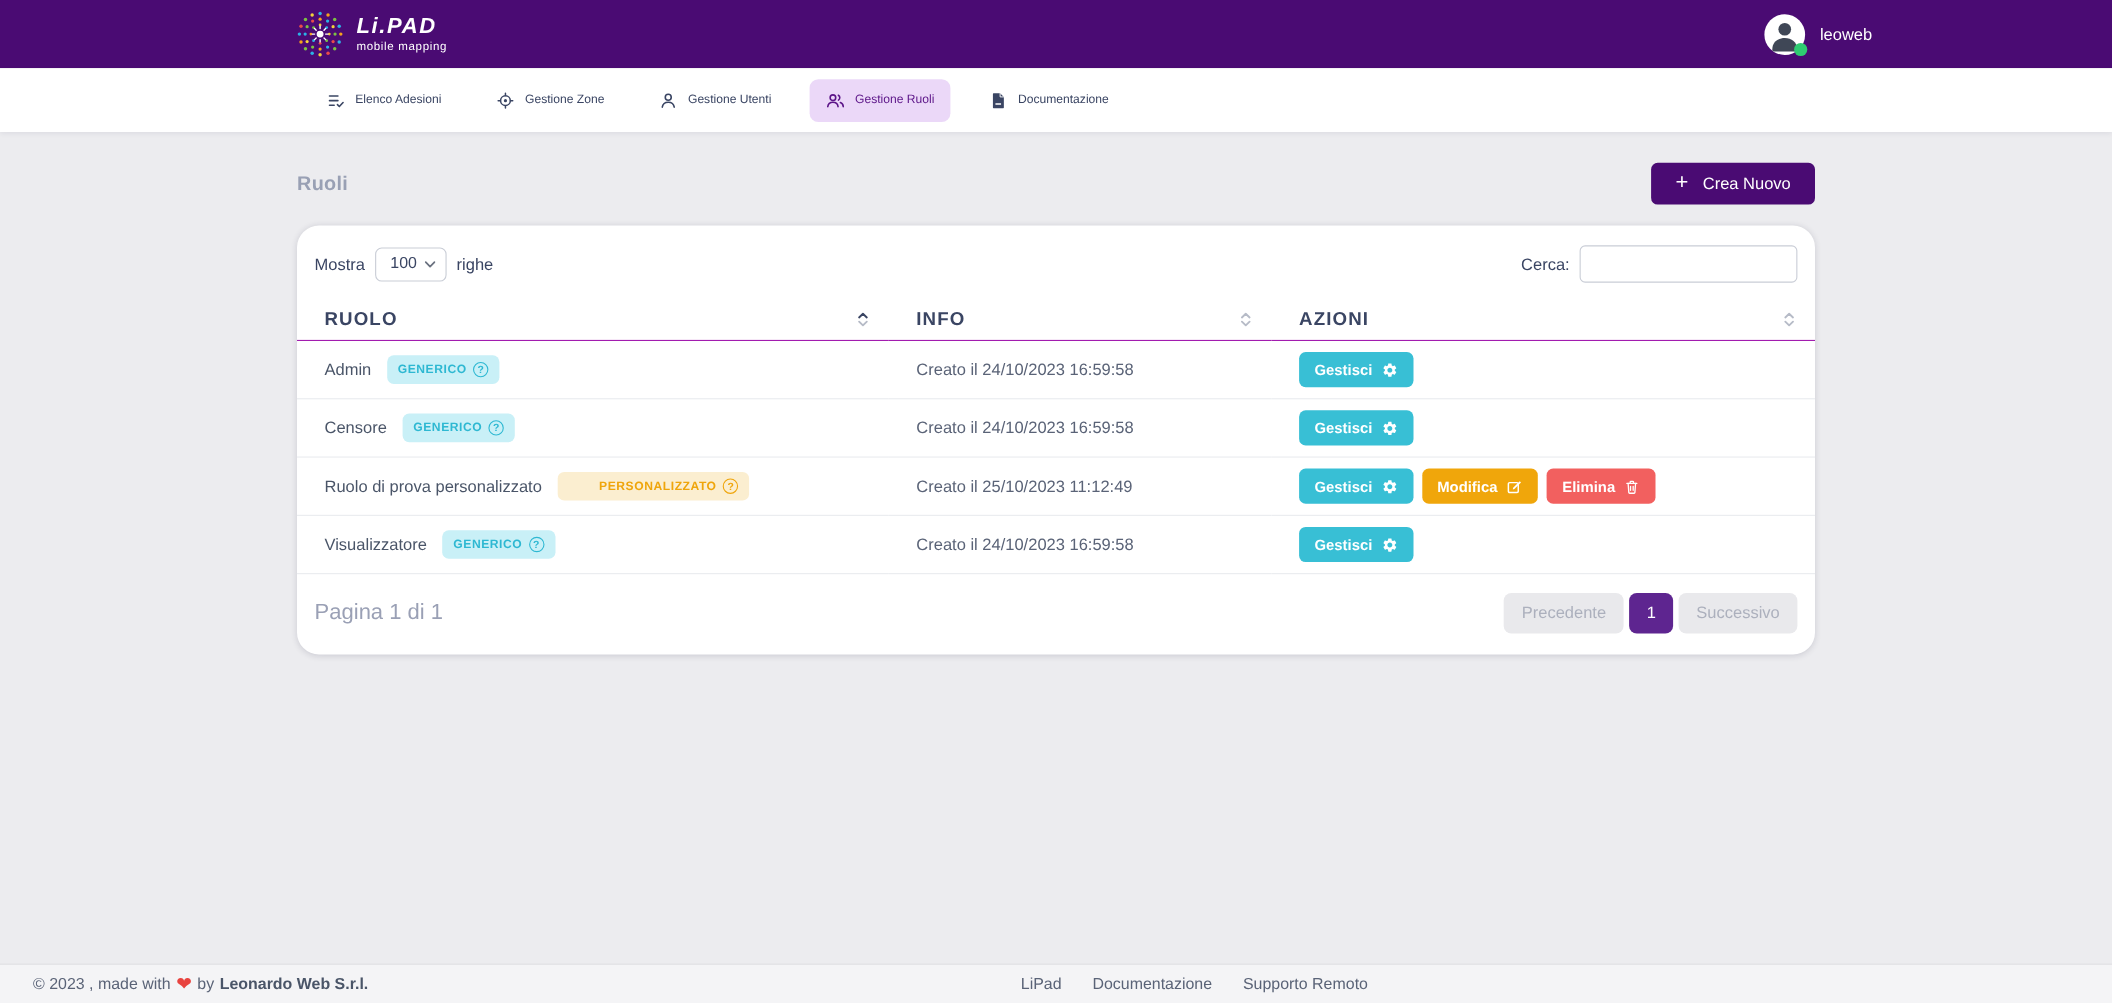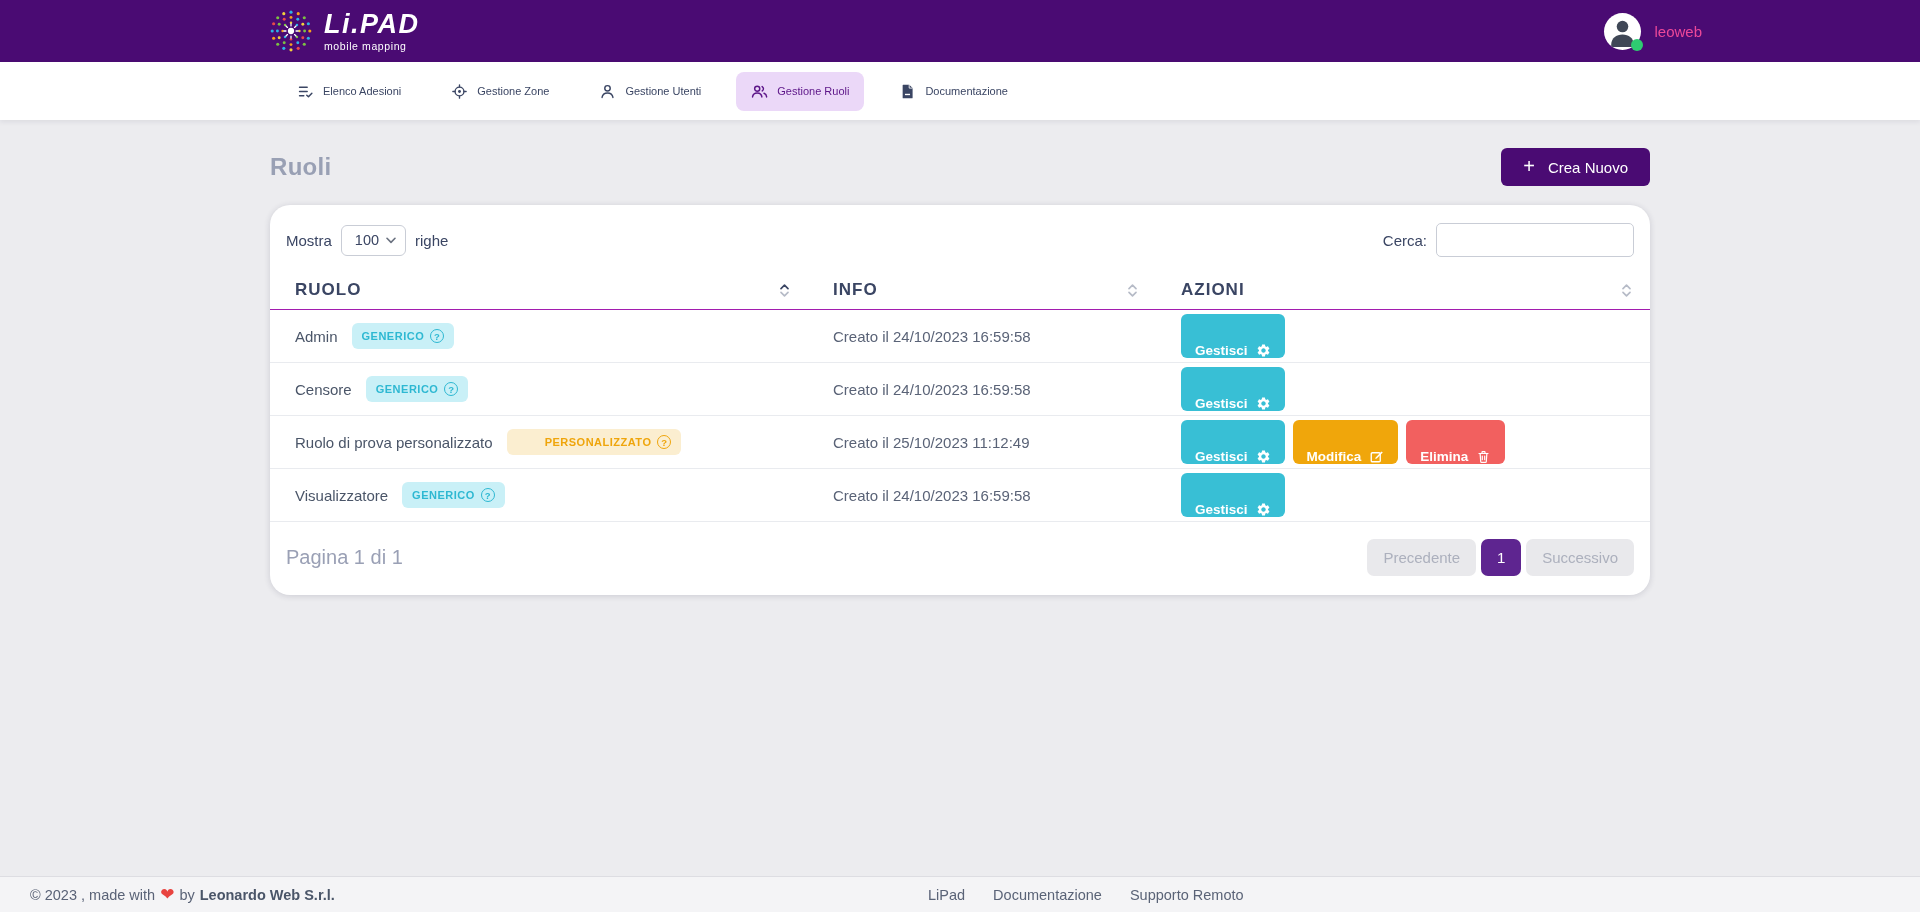--- a/index.html
+++ b/index.html
@@ -12,48 +12,48 @@
     position:relative;
   }
   
   .app-header {
     height:62px; background:#4A0B73;
     display:flex; align-items:center; justify-content:space-between;
     padding-left:268px; padding-right:218px;
   }
   .logo { display:flex; align-items:center; gap:10px; }
   .logo-text { color:#fff; line-height:1; }
-  .logo-title { font-size:27px; font-weight:700; letter-spacing:1.5px; font-style:italic; }
+  .logo-title { font-size:20px; font-weight:700; letter-spacing:1.5px; font-style:italic; }
   .logo-sub { font-size:10.5px; margin-top:3px; letter-spacing:.6px; }
   .user-menu { display:flex; align-items:center; gap:13px; cursor:pointer; }
   .avatar { width:37px; height:37px; background:#fff; border-radius:50%; position:relative; display:flex; align-items:flex-end; justify-content:center; overflow:visible; }
   .avatar svg { border-radius:50%; }
   .status-dot { position:absolute; right:-2px; bottom:-1px; width:12px; height:12px; border-radius:50%; background:#2ECC71; }
-  .username { color:#ec4899; font-size:15px; }
+  .username { color:#ffffff; font-size:15px; }
 
   
   .main-nav {
     height:58px; background:#fff;
     display:flex; align-items:center; gap:20px;
     padding-left:282px;
     box-shadow:0 2px 5px rgba(30,30,60,.08);
     position:relative; z-index:2;
   }
   .nav-tab {
     display:flex; align-items:center; gap:9px;
     font-size:11px; color:#3A4563;
     padding:11px 15px; border-radius:8px; cursor:pointer; white-space:nowrap;
   }
   .nav-tab.active { background:#EBD8F8; color:#5C1588; }
   .nav-tab svg { flex:0 0 auto; }
 
   
   .main-area { padding:0 270px; }
   .title-row { display:flex; justify-content:space-between; align-items:center; margin-top:26px; height:42px; }
-  .page-title { font-size:24px; font-weight:700; color:#99A0B4; letter-spacing:.3px; }
+  .page-title { font-size:18px; font-weight:700; color:#99A0B4; letter-spacing:.3px; }
   .create-btn {
     background:#4A0B73; color:#fff; border:none; cursor:pointer;
     height:38px; padding:0 22px; border-radius:6px;
     display:flex; align-items:center; gap:13px;
     font-size:15px; font-family:inherit;
   }
   .create-btn .plus { font-size:20px; font-weight:400; line-height:1; margin-top:-2px; }
 
   
   .card {
@@ -92,23 +92,23 @@
   }
   .badge.generic { background:#C9F0F7; color:#2EB8D2; }
   .badge.custom  { background:#FBEED0; color:#EFA50B;padding-left:38px; }
   .qmark {
     width:14px; height:14px; border:1.5px solid currentColor; border-radius:50%;
     display:inline-flex; align-items:center; justify-content:center;
     font-size:9.5px; font-weight:700;
   }
   .actions-cell { display:flex; gap:8px; align-items:center; }
   .action-btn {
-    height:44px; border:none; border-radius:6px; cursor:pointer;
+    height:32px; border:none; border-radius:6px; cursor:pointer;
     color:#fff; font-size:13.5px; font-weight:700; font-family:inherit;
-    padding:0 14px; display:inline-flex; align-items:flex-end; gap:8px; white-space:nowrap;
+    padding:0 14px; display:inline-flex; align-items:center; gap:8px; white-space:nowrap;
   }
   .action-btn.manage { background:#38BFD5; }
   .action-btn.edit   { background:#F0A60B; }
   .action-btn.delete { background:#F2605F; }
 
   .card-footer { display:flex; justify-content:space-between; align-items:center; padding:17px 16px 19px; }
   .pagination-summary { color:#9AA0B5; font-size:20px; }
   .pagination { display:flex; gap:5px;align-items:flex-end; }
   .pg-btn {
     height:37px; border:none; border-radius:7px; cursor:pointer; font-family:inherit;

